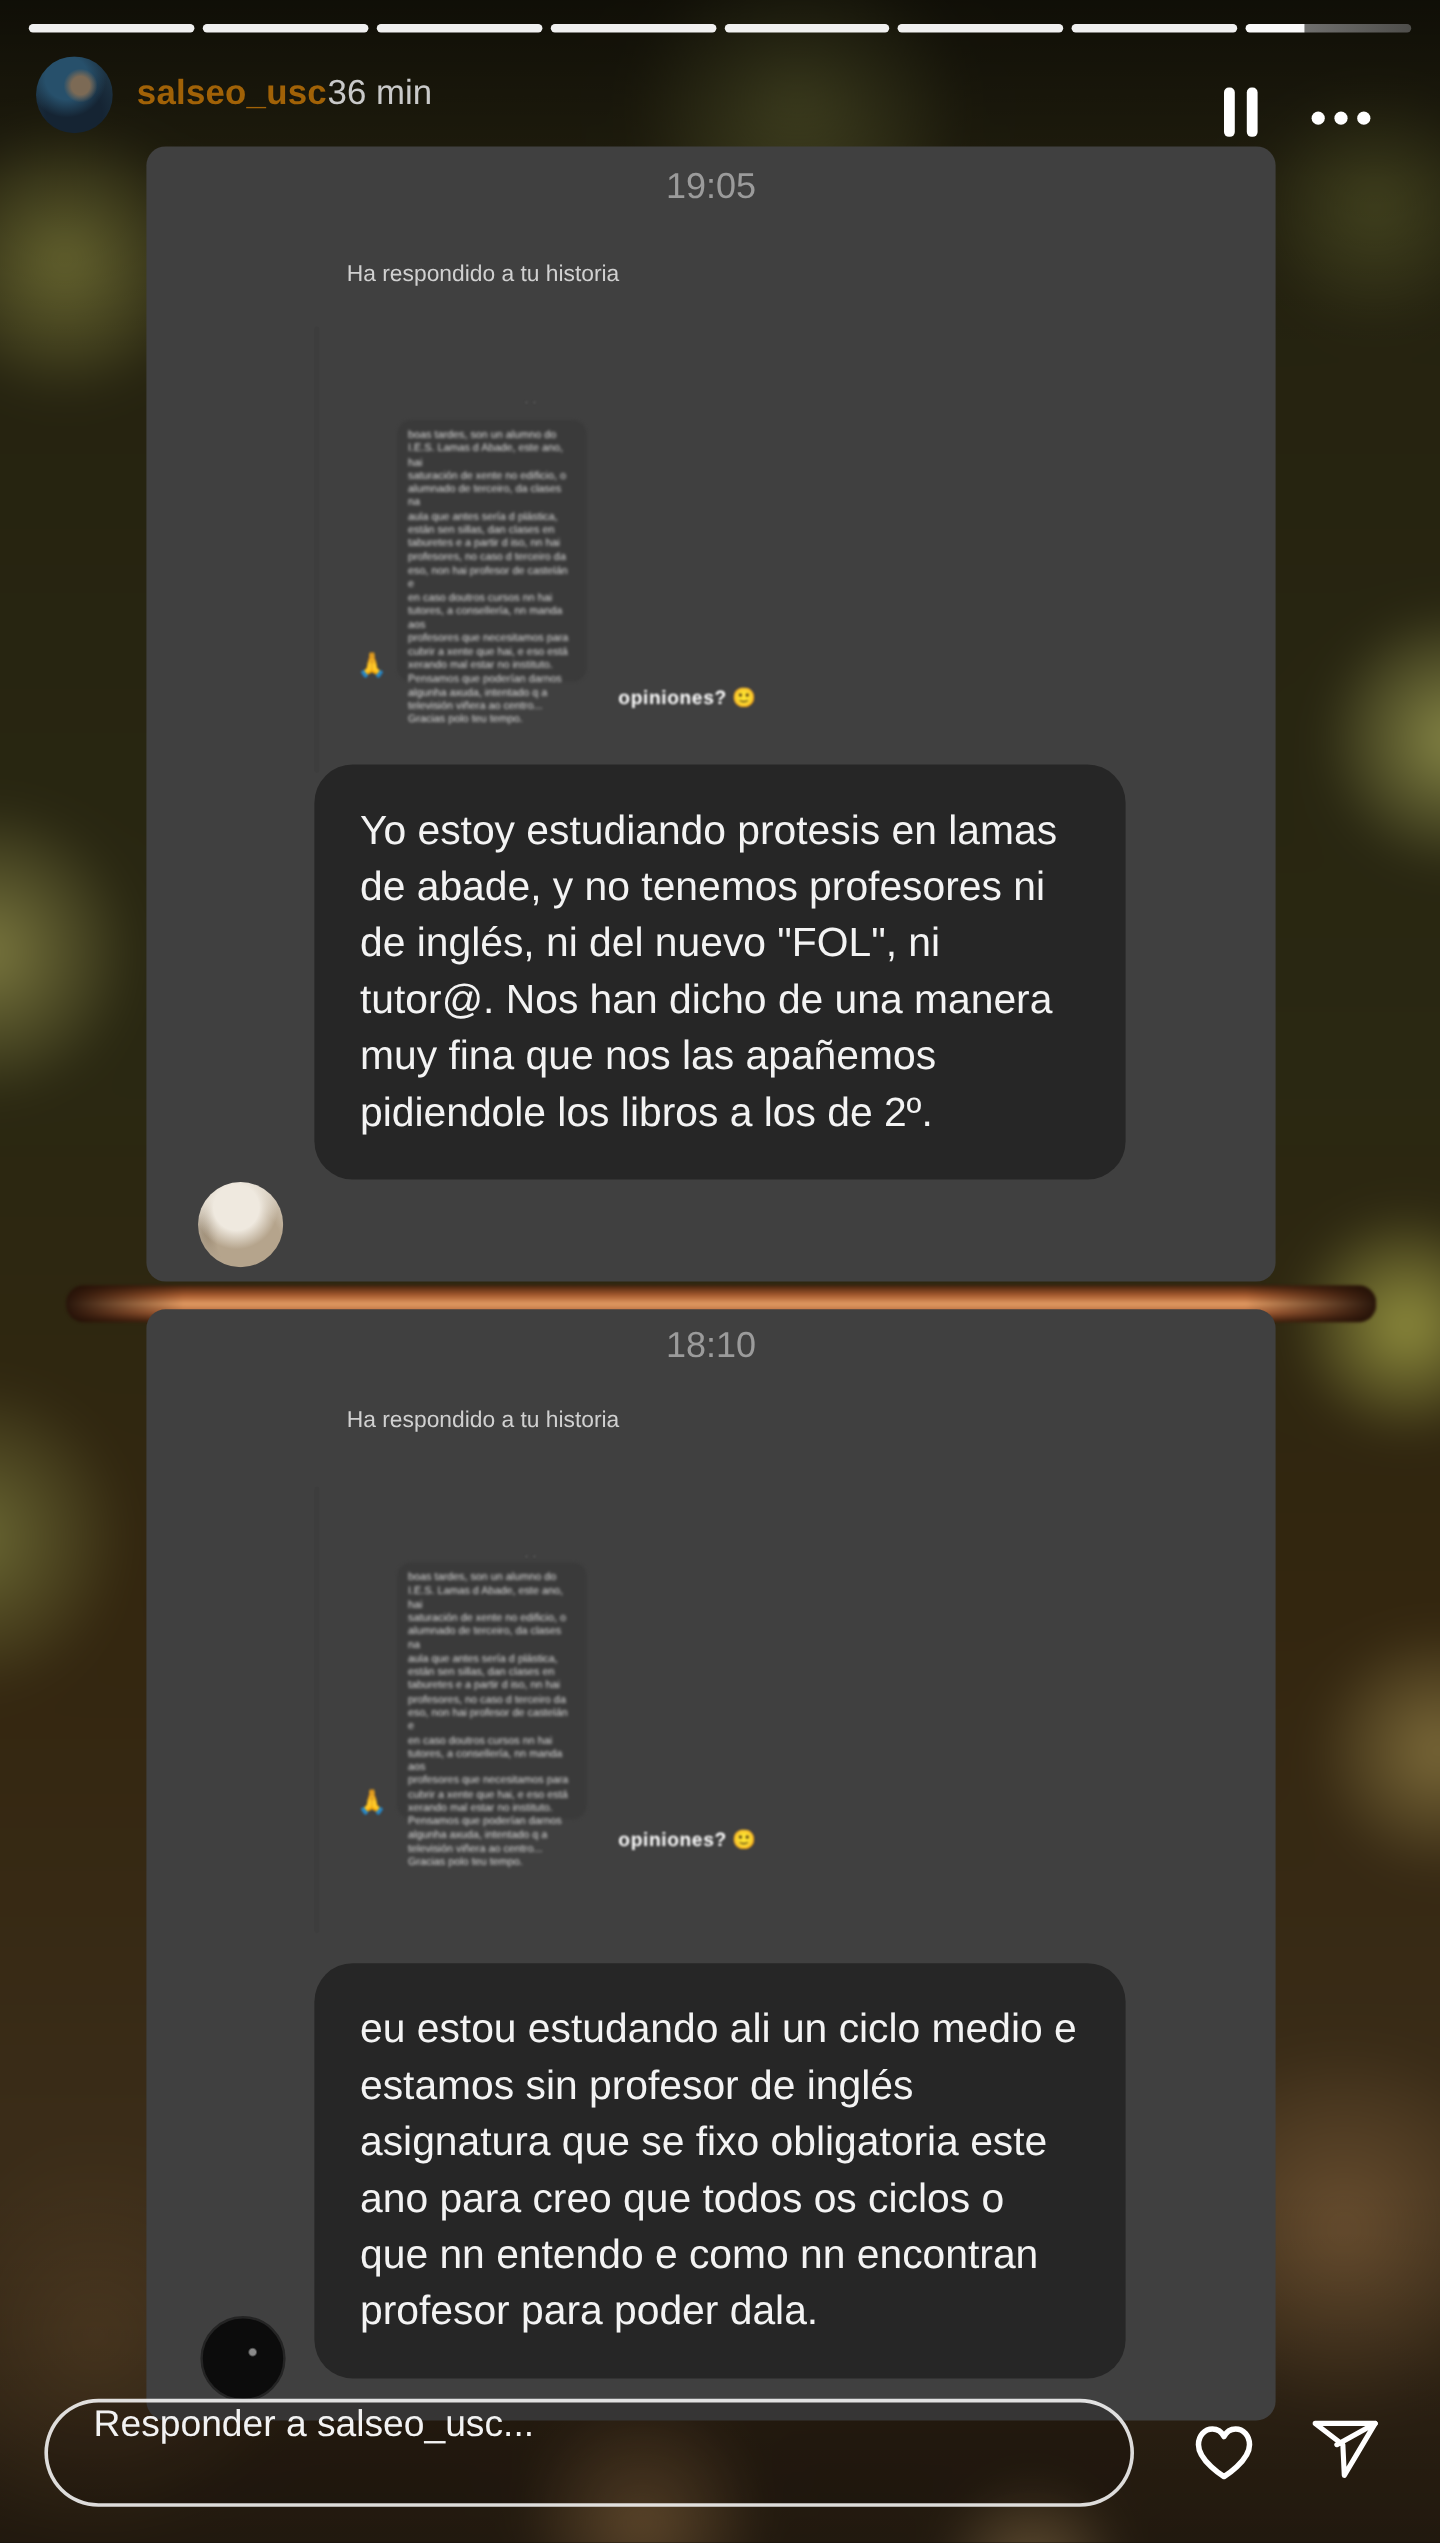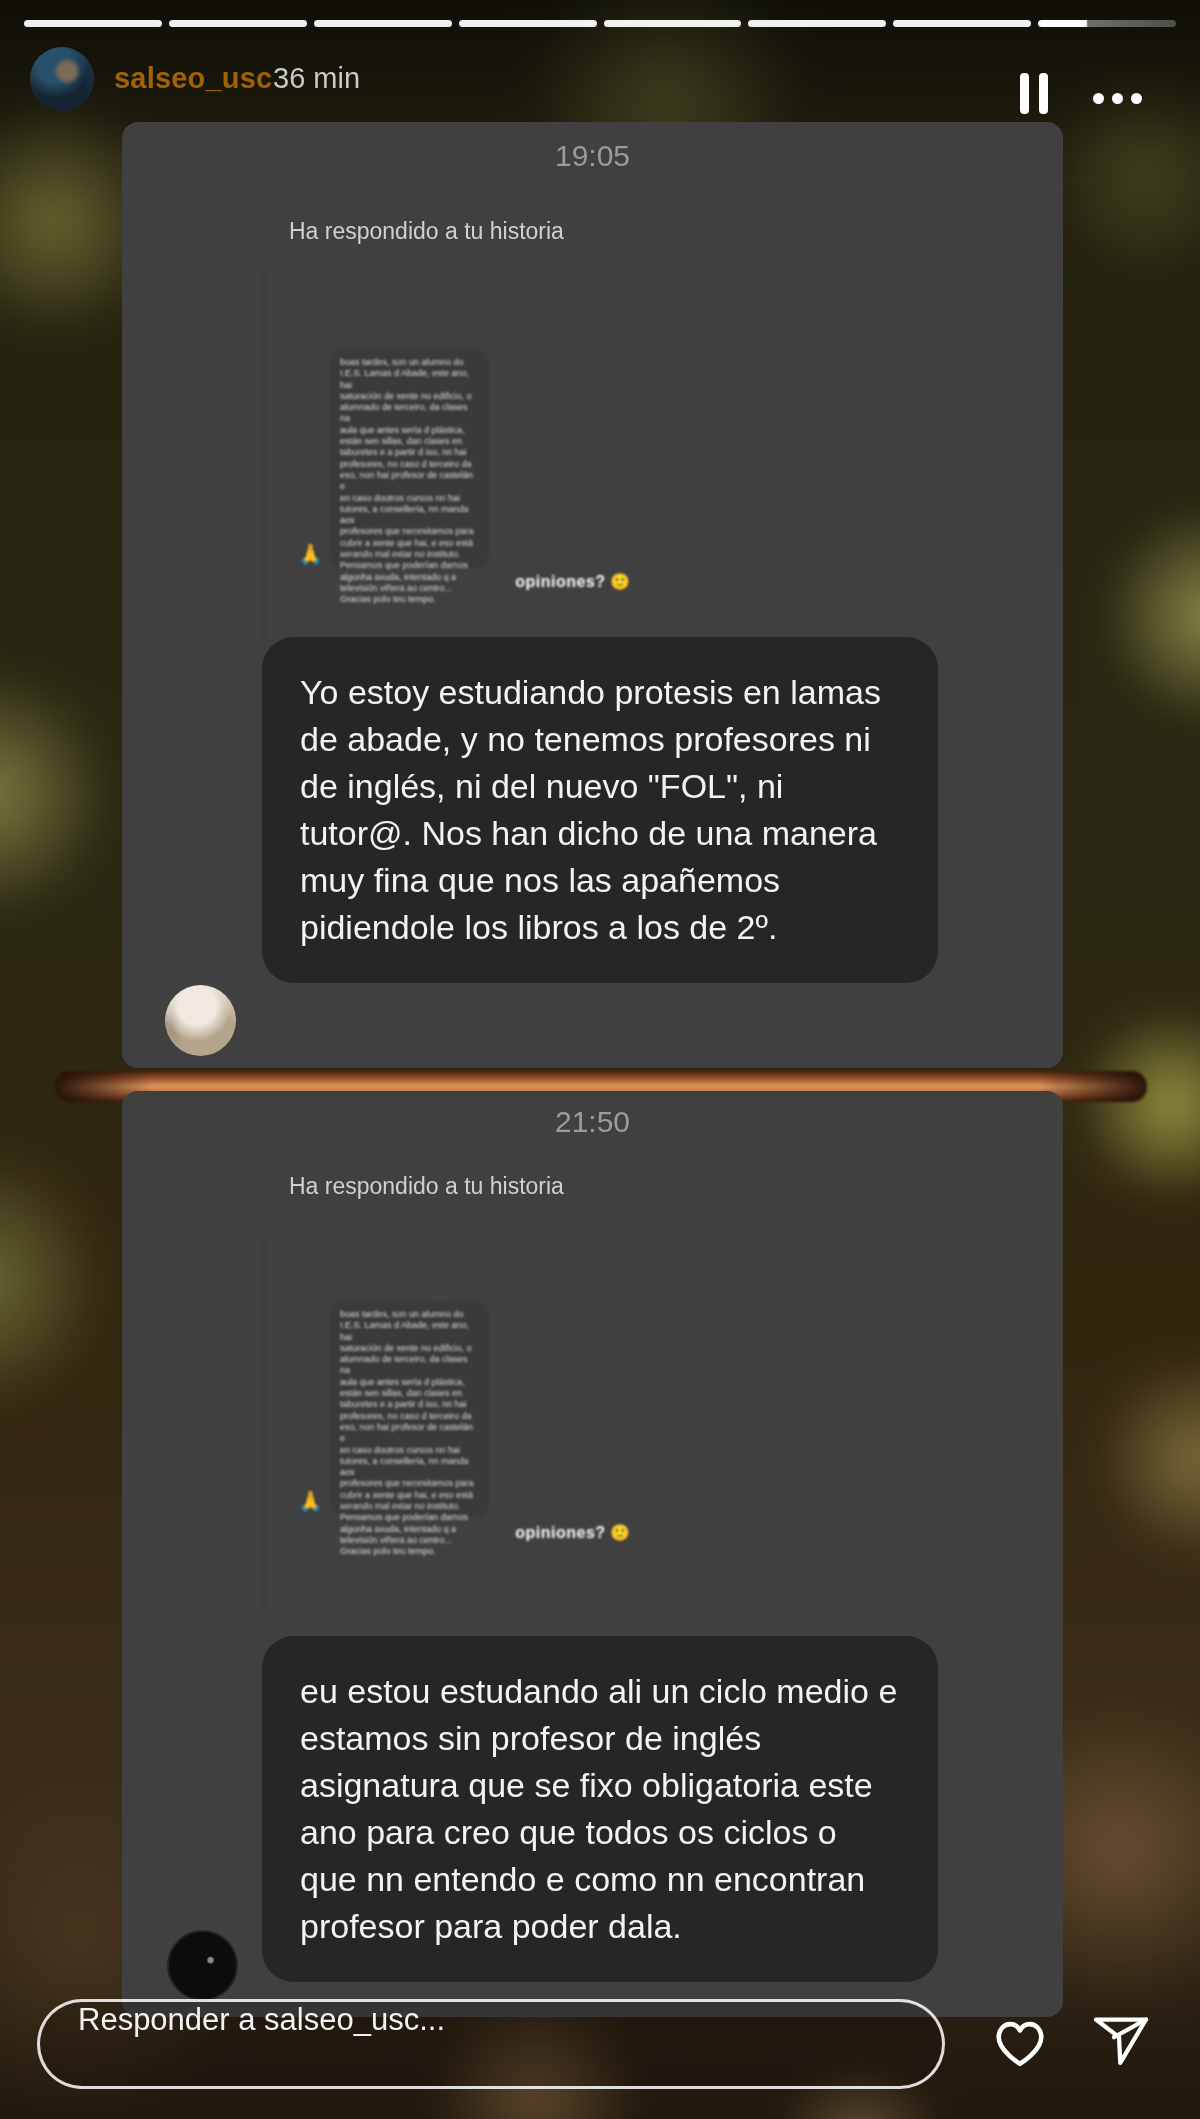--- a/index.html
+++ b/index.html
@@ -52,21 +52,21 @@
   .dots{position:absolute;left:1093px;top:92px;width:58px;height:12px;display:flex;gap:8px;align-items:center;cursor:pointer;}
   .dots i{width:11px;height:11px;border-radius:50%;background:#fff;}
 
   
   .card{position:absolute;left:122px;width:941px;background:#404040;border-radius:16px;}
   .card-1{top:122px;height:946px;}
   .card-2{top:1091px;height:926px;}
   .chat-time{position:absolute;left:0;width:100%;text-align:center;color:#9b9b9b;font-size:30px;}
   .card-1 .chat-time{top:17px;}
   .card-2 .chat-time{top:14px;}
-  .chat-header{position:absolute;left:167px;color:#d0d0d0;font-size:23px;}
+  .chat-header{position:absolute;left:167px;color:#d0d0d0;font-size:19px;}
   .card-1 .chat-header{top:96px;}
   .card-2 .chat-header{top:82px;}
   .quote-line{position:absolute;left:140px;width:4px;background:#3d3d3d;border-radius:2px;}
   .card-1 .quote-line{top:150px;height:372px;}
   .card-2 .quote-line{top:148px;height:372px;}
 
   .thumb-mark{position:absolute;left:300px;width:40px;text-align:center;color:#6e6e6e;font-size:11px;filter:blur(1px);}
   .card-1 .thumb-mark{top:207px;}
   .card-2 .thumb-mark{top:200px;}
   .thumb-bubble{position:absolute;left:209px;width:158px;background:#3a3a3a;border-radius:12px;
@@ -162,21 +162,21 @@
 algunha axuda, intentado q a
 televisión viñera ao centro...
 Gracias polo teu tempo.</div>
     <div class="thumb-hands">🙏</div>
     <div class="thumb-caption">opiniones? 🙂</div>
     <div class="msg-bubble">Yo estoy estudiando protesis en lamas de abade, y no tenemos profesores ni de inglés, ni del nuevo "FOL", ni tutor@. Nos han dicho de una manera muy fina que nos las apañemos pidiendole los libros a los de 2º.</div>
     <div class="msg-avatar"></div>
   </section>
 
   <section class="card card-2">
-    <div class="chat-time">21:50</div>
+    <div class="chat-time">18:10</div>
     <div class="chat-header">Ha respondido a tu historia</div>
     <div class="quote-line"></div>
     <div class="thumb-mark">· ·</div>
     <div class="thumb-bubble">boas tardes, son un alumno do
 I.E.S. Lamas d Abade, este ano, hai
 saturación de xente no edificio, o
 alumnado de terceiro, da clases na
 aula que antes sería d plástica,
 están sen sillas, dan clases en
 taburetes e a partir d iso, nn hai

